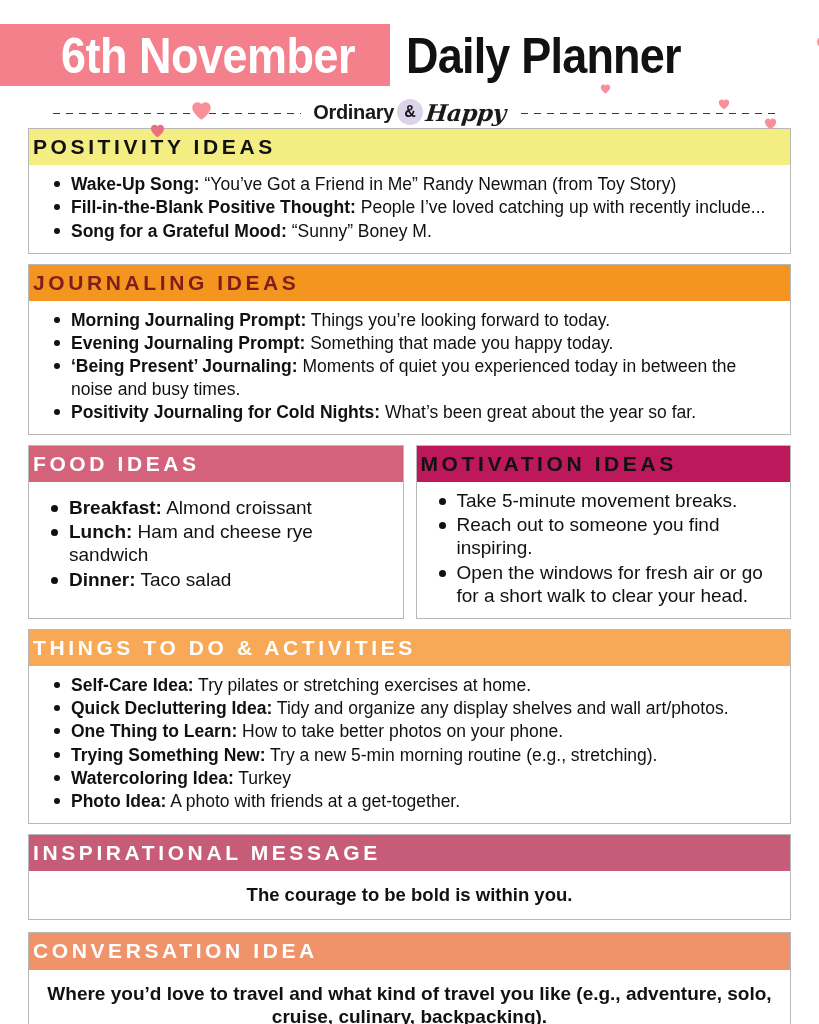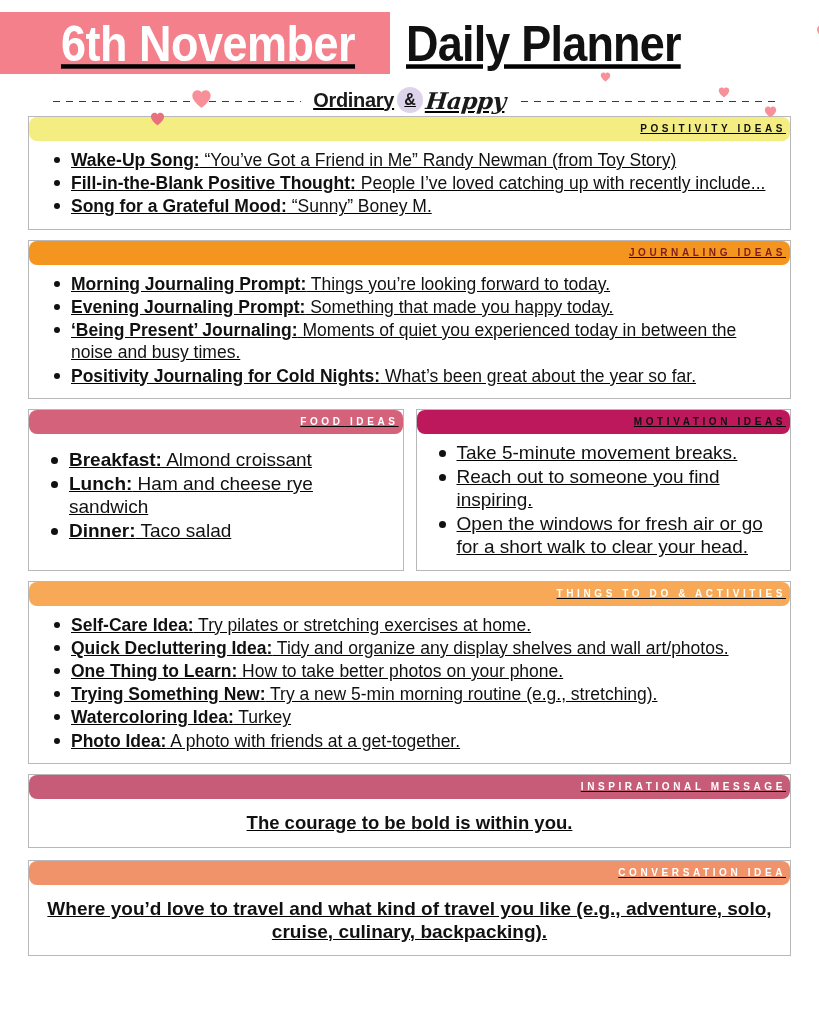--- a/index.html
+++ b/index.html
@@ -10,22 +10,21 @@
     background: #ffffff;
     font-family: "Liberation Sans", sans-serif;
     overflow: hidden;
     position: relative;
   }
 
   .page {
     width: 819px;
     height: 851px;
     position: relative;
-    padding: 4px 28px;
-    text-decoration: underline;
+    padding: 16px 28px;
   }
 
   
   .header {
     position: relative;
     height: 112px;
     padding-top: 8px;
   }
 
   .title-row {
@@ -147,27 +146,26 @@
   .heart svg { display: block; }
 
   
   .section {
     border: 1.5px solid #b8b8b8;
     background: #ffffff;
     margin-bottom: 10px;
   }
 
   .section-head {
-    text-align: right;
-    font-size: 10px;
+    text-align: left;
+    font-size: 21px;
     font-weight: bold;
     letter-spacing: 3.6px;
     padding: 6px 4px 7px;
     line-height: 1.1;
-    border-radius: 8px;
   }
 
   .section-body {
     padding: 8px 14px 10px 18px;
   }
 
   ul.items {
     list-style: none;
     margin: 0;
     padding: 0;

